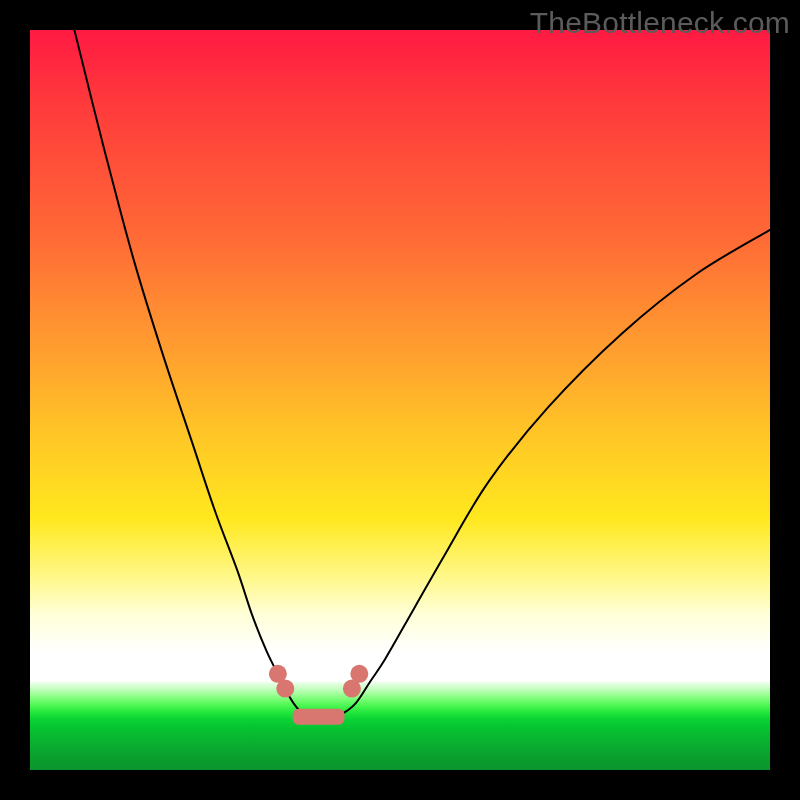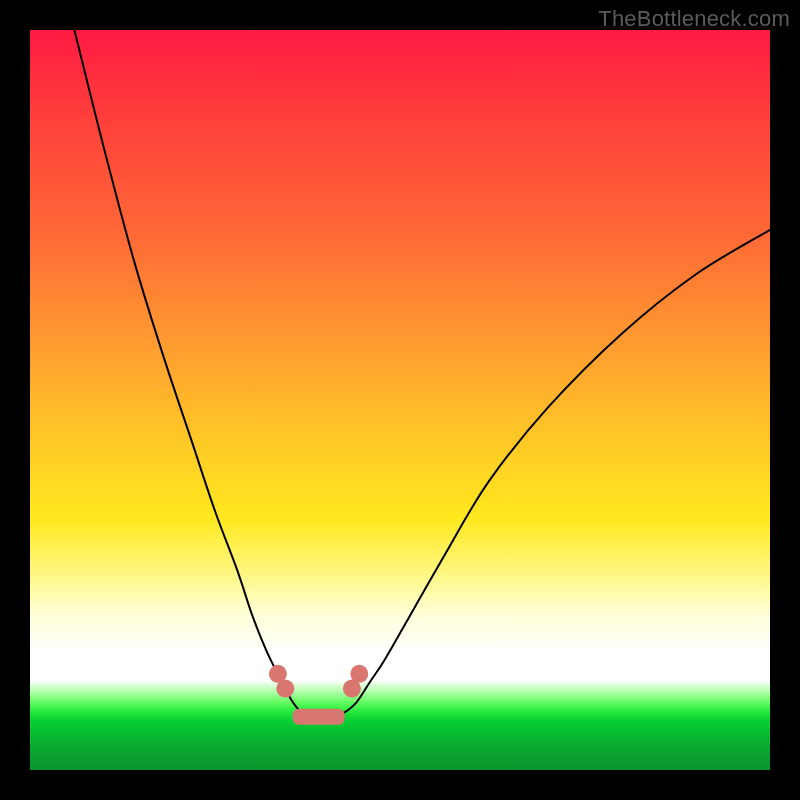--- a/index.html
+++ b/index.html
@@ -51,21 +51,21 @@
       #0aad30 96.6%,
       #0aa12e 98.0%,
       #0a952c 100%
     );
   }
   .watermark {
     position: absolute;
     top: 6px;
     right: 10px;
     color: #5b5b5b;
-    font-size: 22px;
+    font-size: 30px;
     font-weight: 500;
     letter-spacing: 0.2px;
     z-index: 5;
     margin-left: 8px;
   }
   svg.curves {
     position: absolute;
     left: 0;
     top: 0;
     width: 740px;

